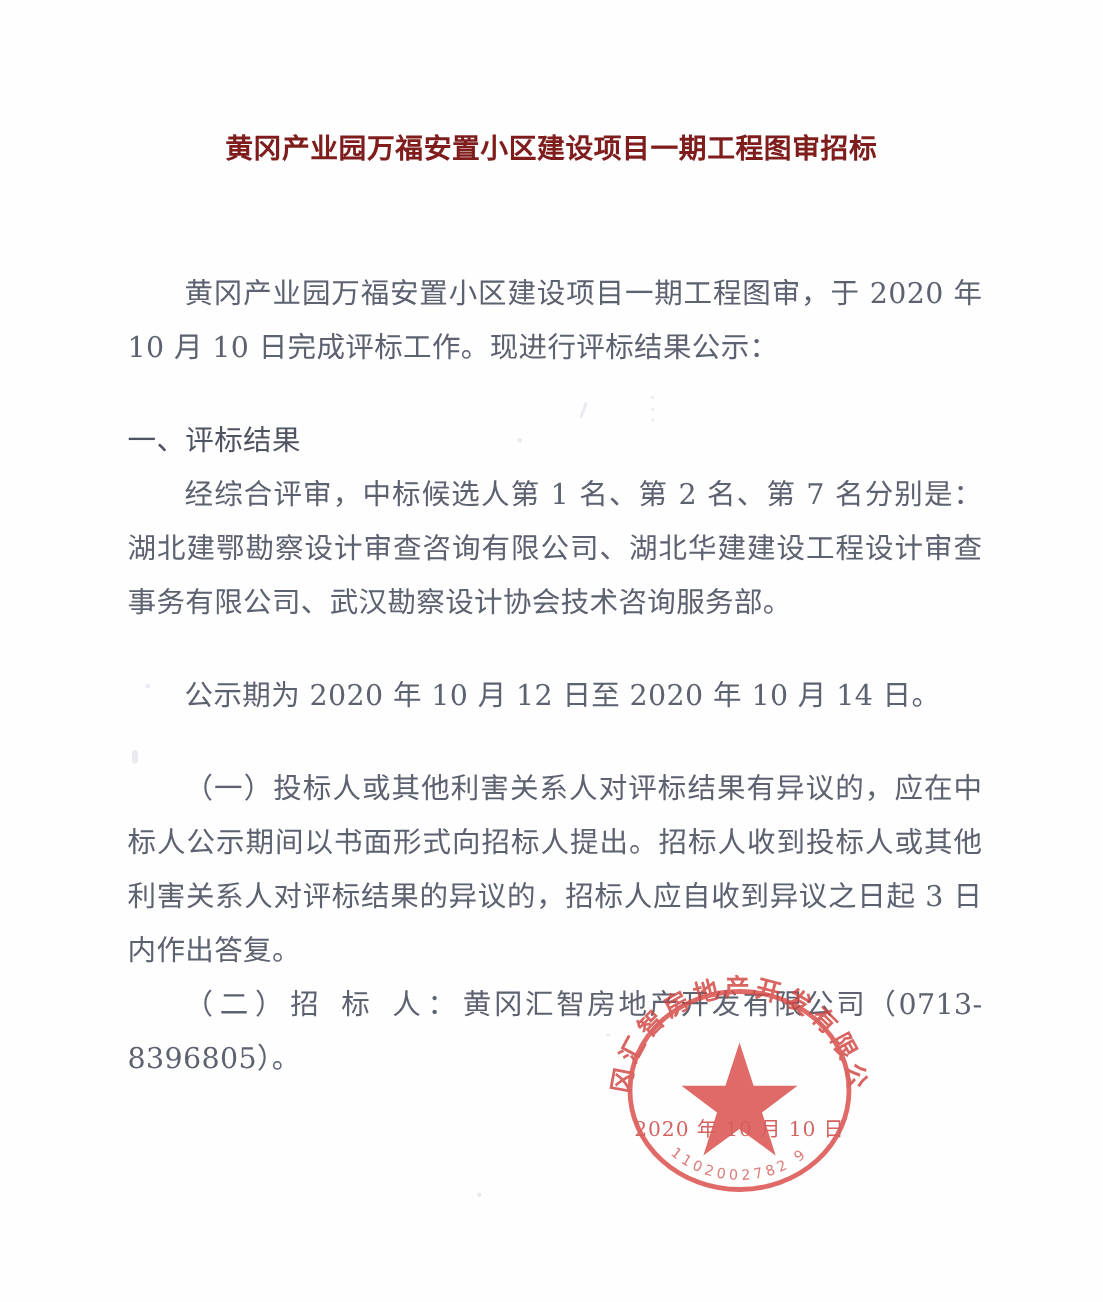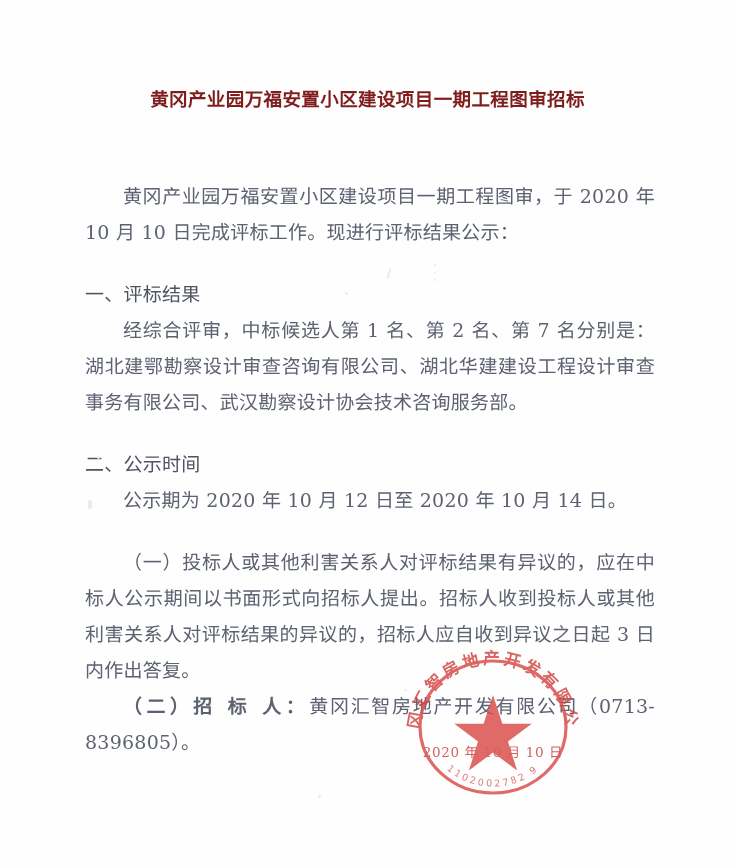--- a/index.html
+++ b/index.html
@@ -63,21 +63,20 @@
   .section-head {
     margin: 0;
     text-indent: 0;
     font-weight: normal;
     color: #4f5461;
   }
   .gap-lg { height: 26px; }
 
   .spaced {
     letter-spacing: 3px;
-    font-weight: bold;
   }
 
   
   .seal {
     position: absolute;
     left: 406px;
     top: 655px;
     width: 174px;
     height: 140px;
     pointer-events: none;
@@ -118,21 +117,20 @@
 
     <p class="para">黄冈产业园万福安置小区建设项目一期工程图审，于 2020 年 10 月 10 日完成评标工作。现进行评标结果公示：</p>
 
     <div class="gap-lg"></div>
 
     <p class="section-head">一、评标结果</p>
     <p class="para">经综合评审，中标候选人第 1 名、第 2 名、第 7 名分别是：湖北建鄂勘察设计审查咨询有限公司、湖北华建建设工程设计审查事务有限公司、武汉勘察设计协会技术咨询服务部。</p>
 
     <div class="gap-lg"></div>
 
-    <p class="section-head">二、公示时间</p>
     <p class="para">公示期为 2020 年 10 月 12 日至 2020 年 10 月 14 日。</p>
 
     <div class="gap-lg"></div>
 
     <p class="para">（一）投标人或其他利害关系人对评标结果有异议的，应在中标人公示期间以书面形式向招标人提出。招标人收到投标人或其他利害关系人对评标结果的异议的，招标人应自收到异议之日起 3 日内作出答复。</p>
     <p class="para"><span class="spaced">（二）招 标 人：</span><span>黄冈汇智房地产开发有限公司（0713-8396805）。</span></p>
   </div>
 
   <div class="seal">
     <svg viewBox="0 0 174 140" xmlns="http://www.w3.org/2000/svg" aria-hidden="true">

